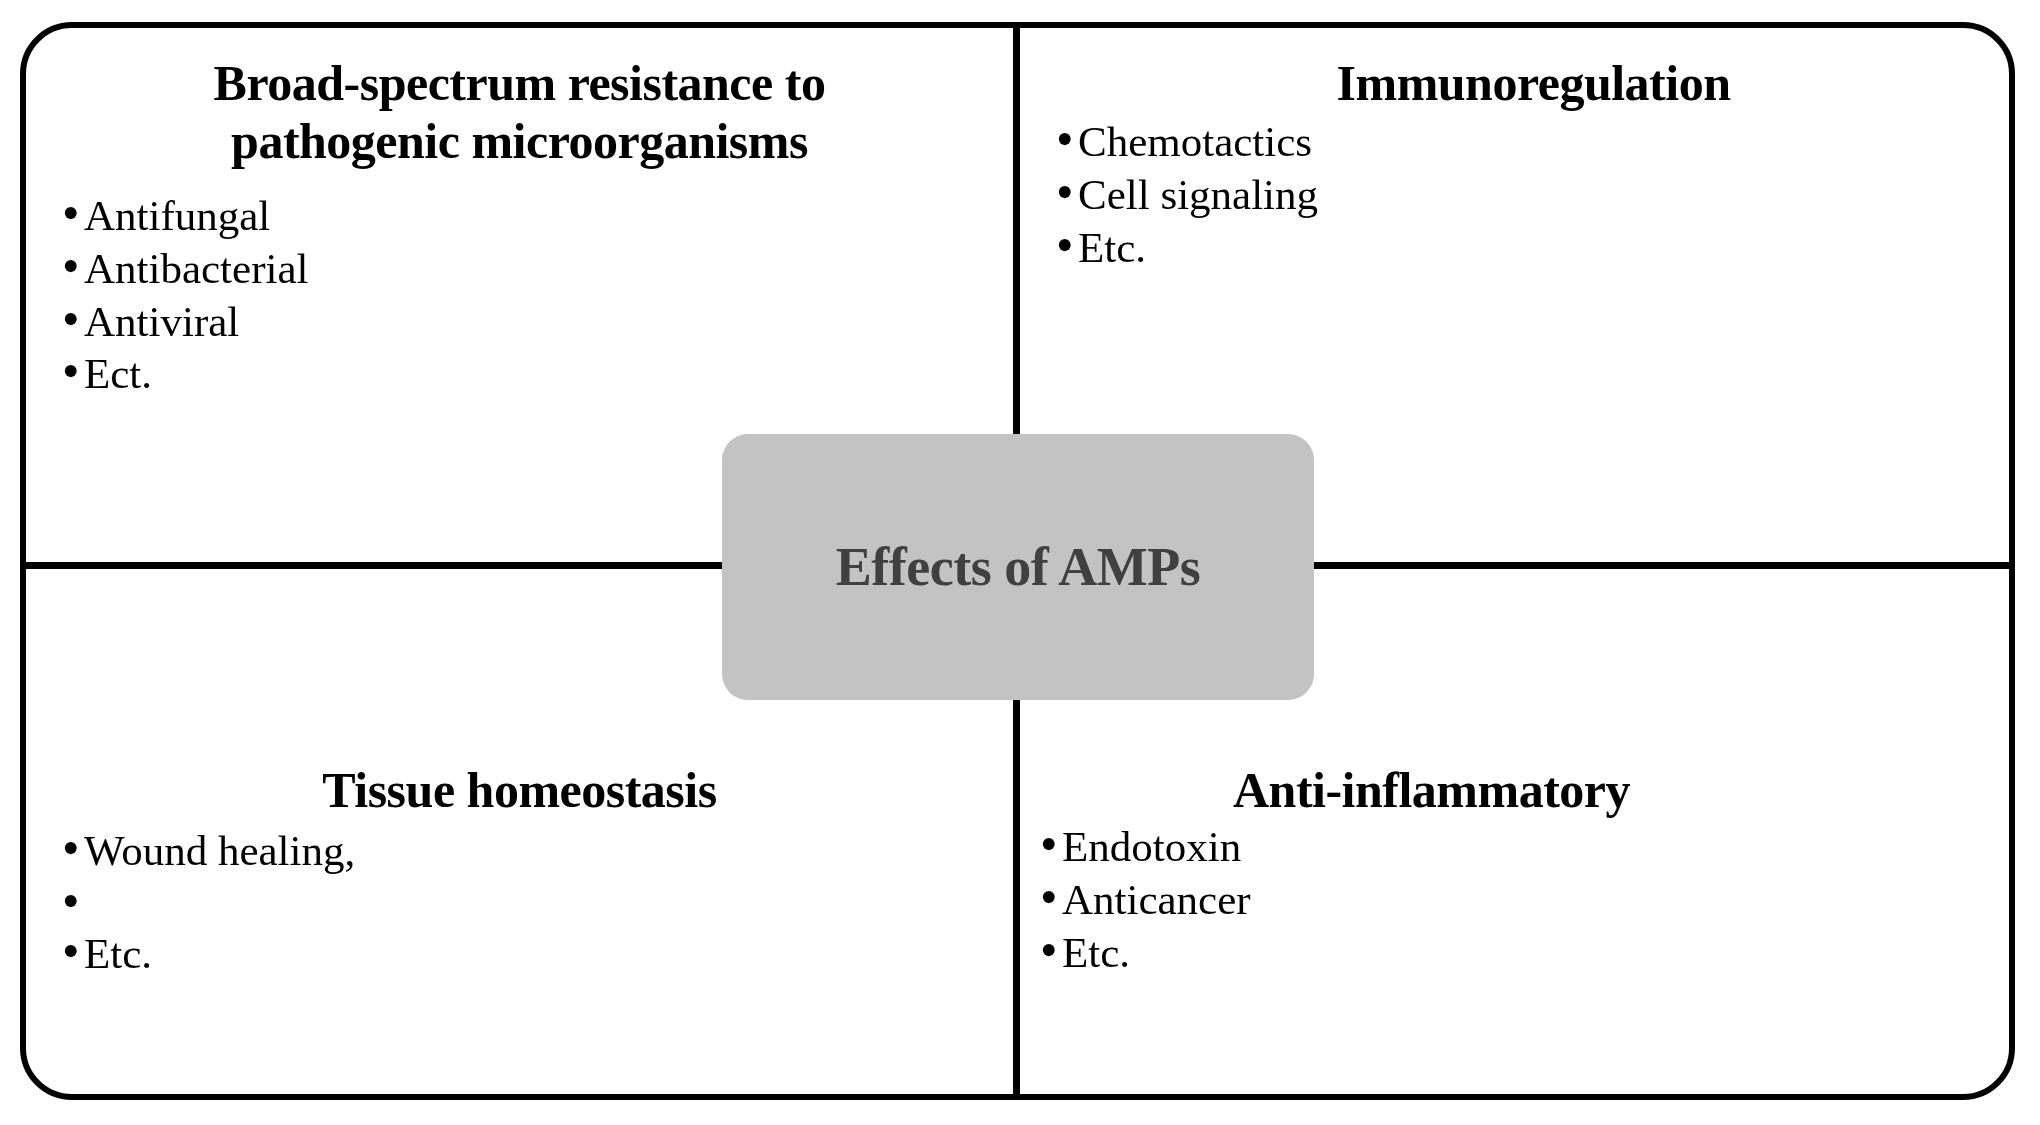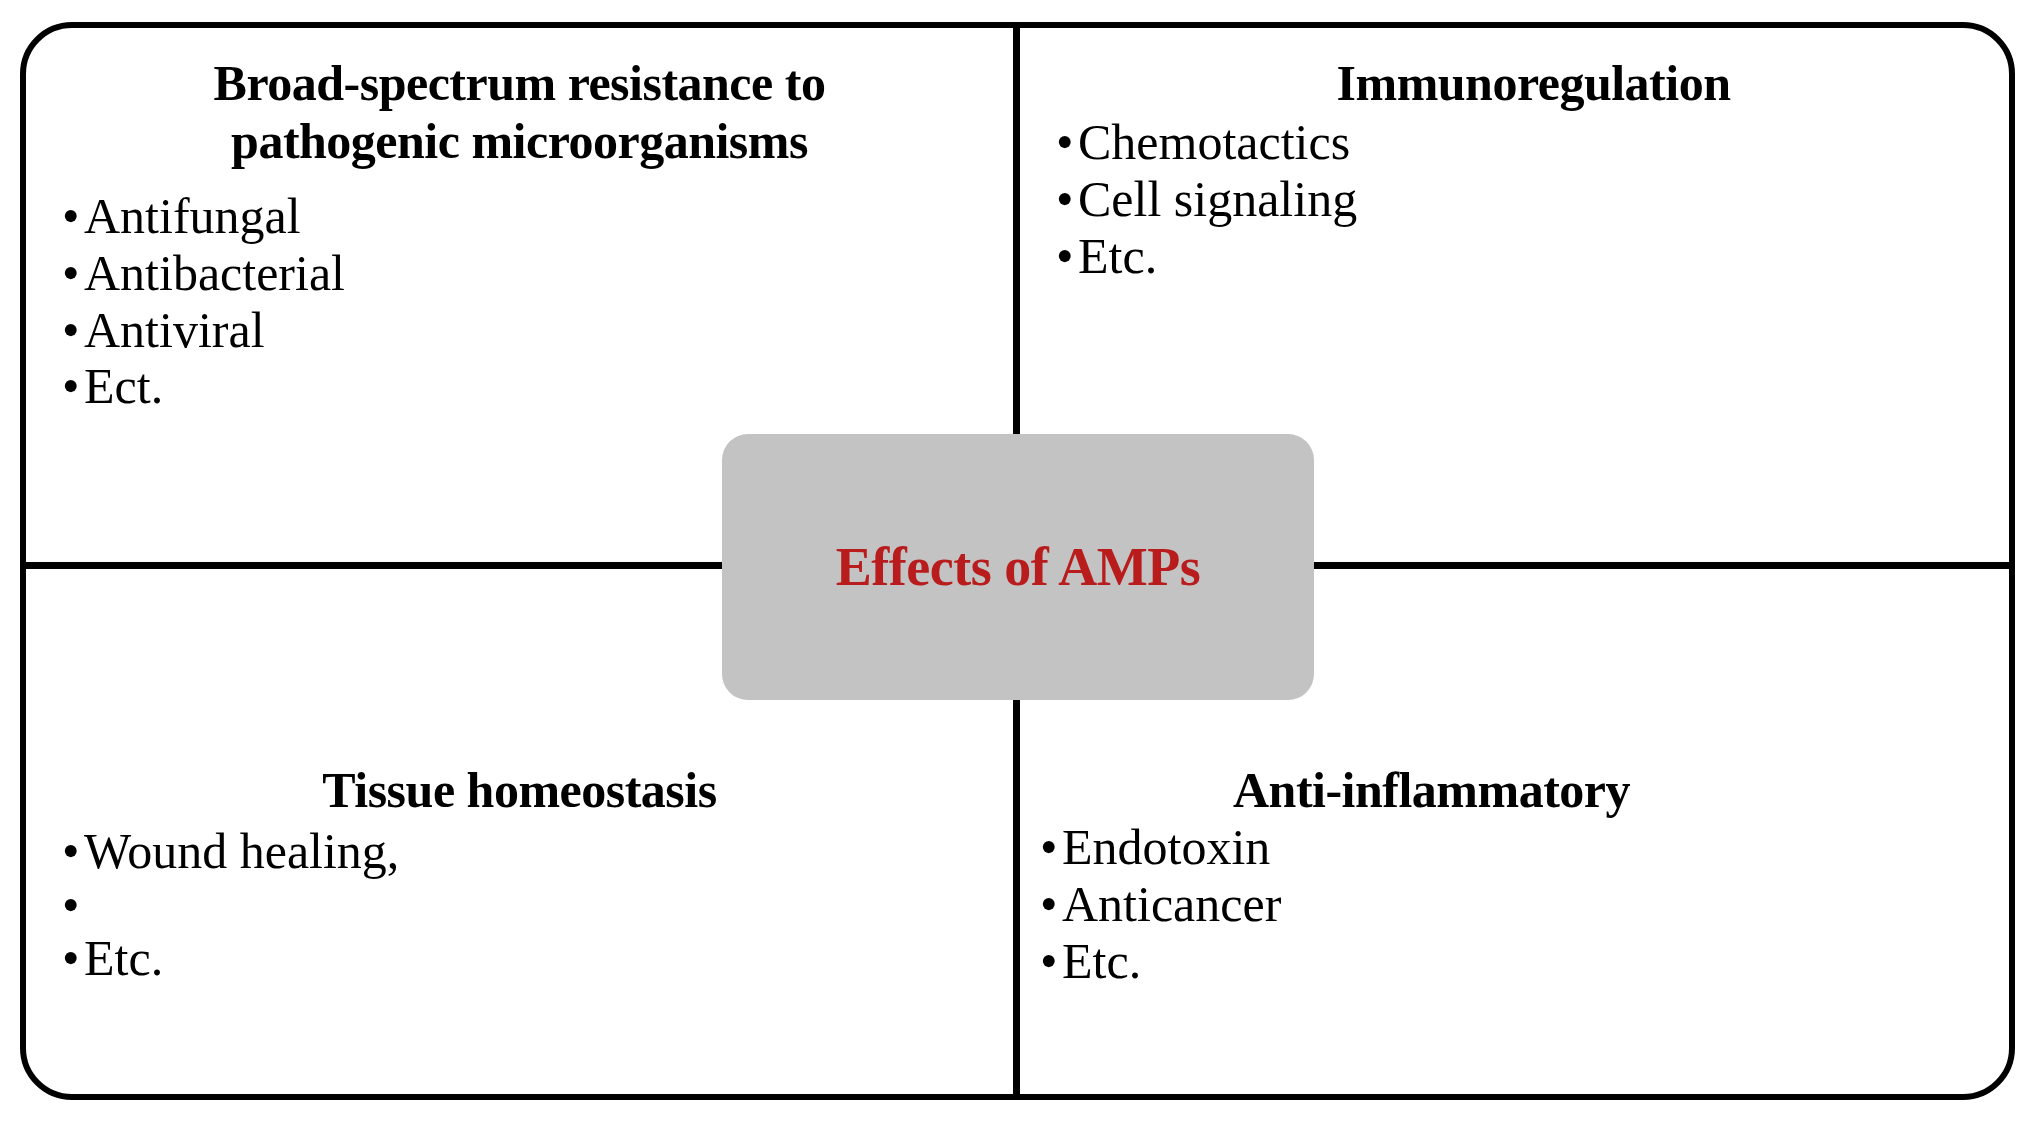--- a/index.html
+++ b/index.html
@@ -75,21 +75,21 @@
   }
   .q-top-left .q-title    { padding: 26px 36px 0 36px; }
   .q-top-right .q-title   { padding: 26px 28px 0 28px; }
   .q-bottom-left .q-title { padding: 192px 36px 0 36px; }
   .q-bottom-right .q-title{ padding: 192px 28px 0 28px; }
 
   .bullet-list {
     list-style: none;
     margin: 0;
     padding: 0;
-    font-size: 50px;
+    font-size: 43px;
     line-height: 1.135;
   }
   .q-top-left .bullet-list     { margin-left: 36px; margin-top: 18px; }
   .q-top-right .bullet-list    { margin-left: 20px; margin-top: 2px; }
   .q-bottom-left .bullet-list  { margin-left: 36px; margin-top: 4px; }
   .q-bottom-right .bullet-list { margin-left: 20px; }
 
   .bullet-item {
     display: flex;
     align-items: baseline;
@@ -116,21 +116,21 @@
     border-radius: 26px;
     display: flex;
     align-items: center;
     justify-content: center;
     z-index: 5;
   }
   .center-label {
     font-weight: bold;
     font-size: 54px;
     letter-spacing: -0.5px;
-    color: #b91c1c;
+    color: #404040;
     white-space: nowrap;
   }
 </style>
 </head>
 <body>
 
 <div id="diagram">
 
   <div class="outer-frame"></div>
   <div class="divider-horizontal"></div>

